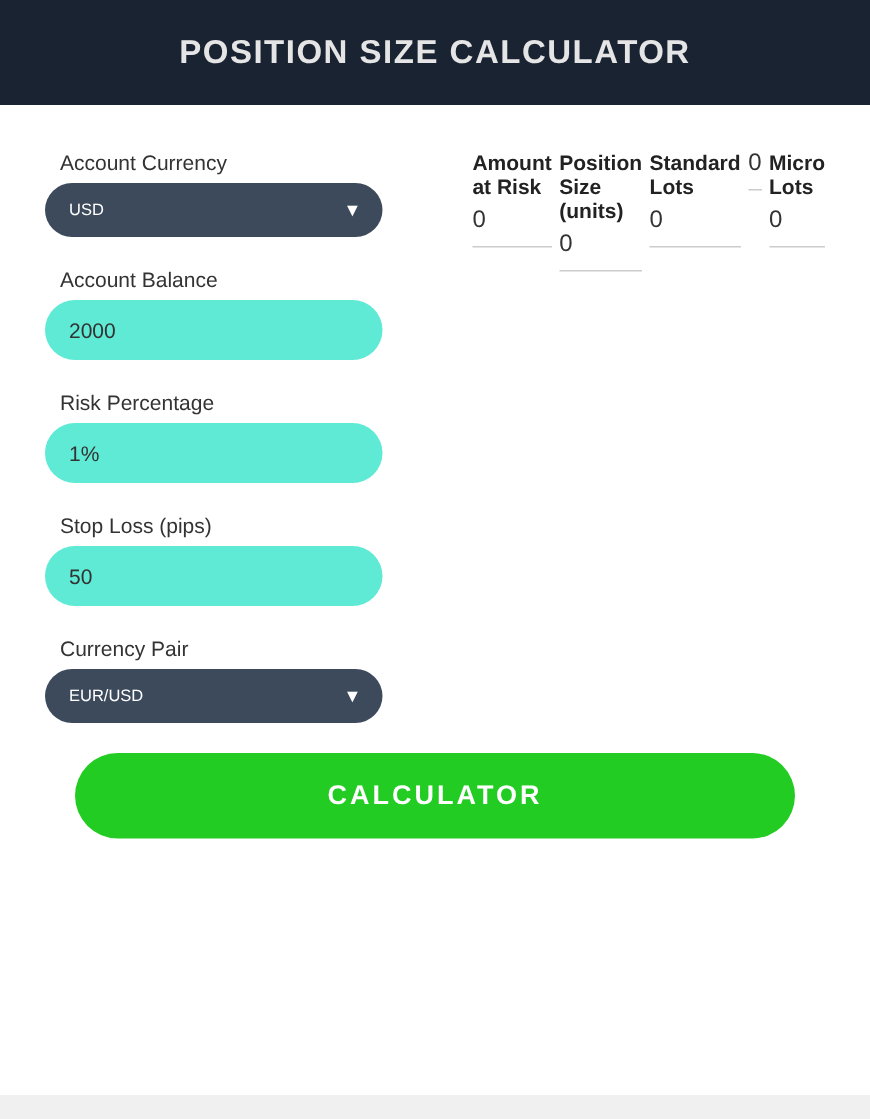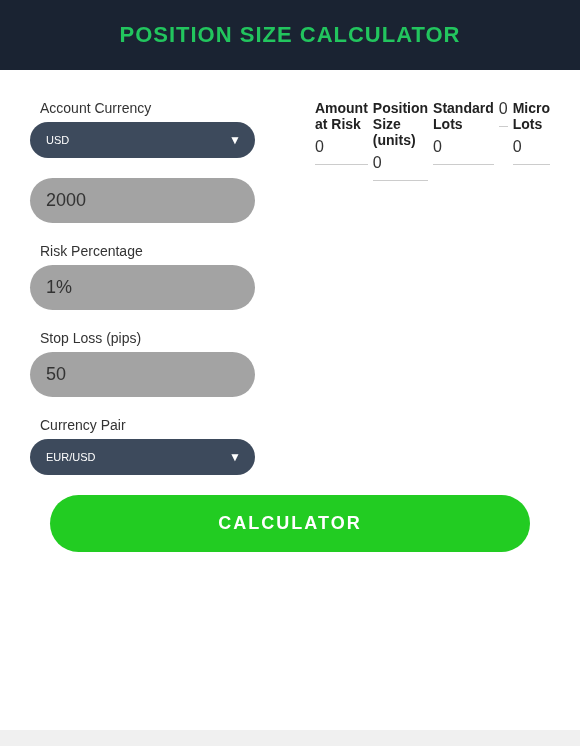--- a/index.html
+++ b/index.html
@@ -16,21 +16,21 @@
     }
 
     .header {
       background: #1a2332;
       width: 100%;
       padding: 22px 16px;
       text-align: center;
     }
 
     .header-title {
-      color: #22c55e;
+      color: #e5e5e5;
       font-size: 22px;
       font-weight: bold;
       letter-spacing: 1px;
     }
 
     .main-content {
       background: #ffffff;
       padding: 30px 30px 40px 30px;
       min-height: 660px;
     }
@@ -61,22 +61,22 @@
       margin-bottom: 6px;
       font-weight: 500;
       margin-left: 10px;
     }
 
     .input-field {
       width: 100%;
       padding: 12px 16px;
       border: none;
       border-radius: 24px;
-      background: #a3a3a3;
-      font-size: 18px;
+      background: #5eead4;
+      font-size: 14px;
       color: #333;
       outline: none;
     }
 
     .select-wrapper {
       position: relative;
       width: 100%;
     }
 
     .select-field {
@@ -161,20 +161,21 @@
             <option>USD</option>
             <option>EUR</option>
             <option>GBP</option>
             <option>JPY</option>
           </select>
           <span class="select-arrow">▼</span>
         </div>
       </div>
 
       <div class="field-group">
+        <div class="field-label">Account Balance</div>
         <input class="input-field" type="text" value="2000" style="">
       </div>
 
       <div class="field-group">
         <div class="field-label">Risk Percentage</div>
         <input class="input-field" type="text" value="1%" style="">
       </div>
 
       <div class="field-group">
         <div class="field-label">Stop Loss (pips)</div>

